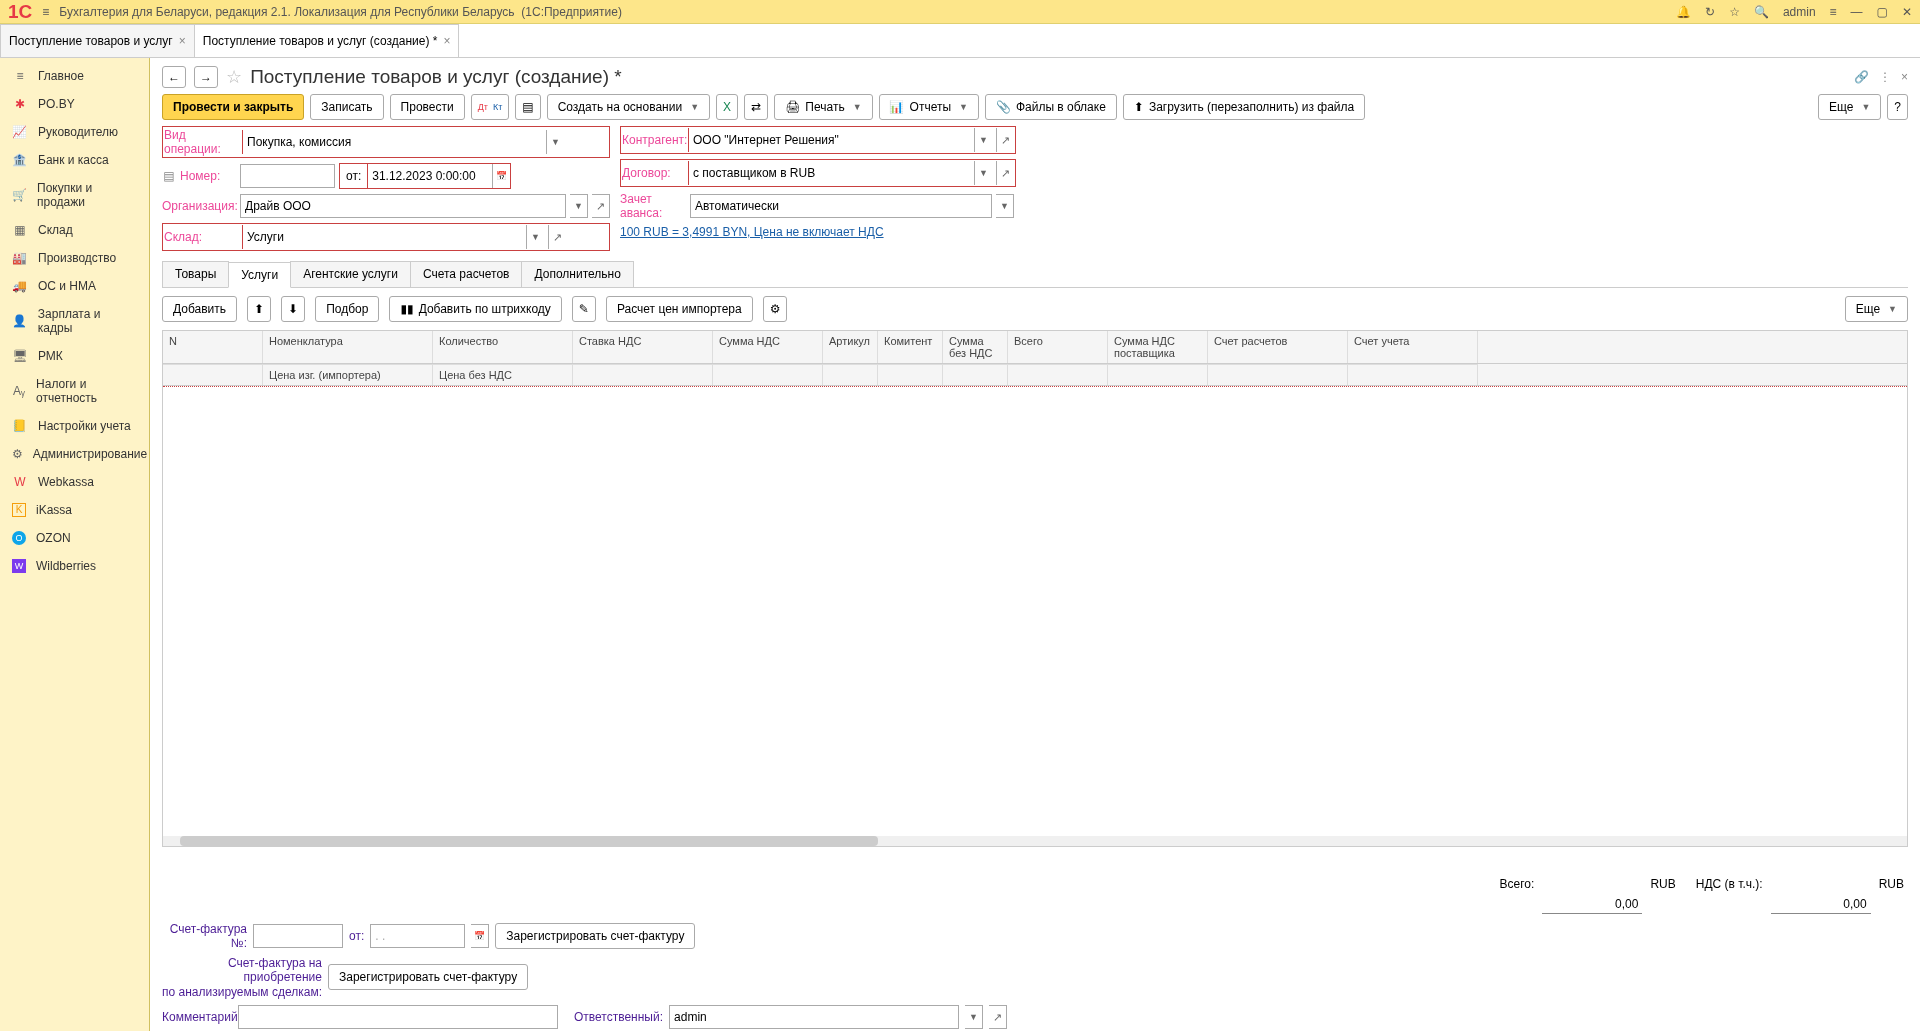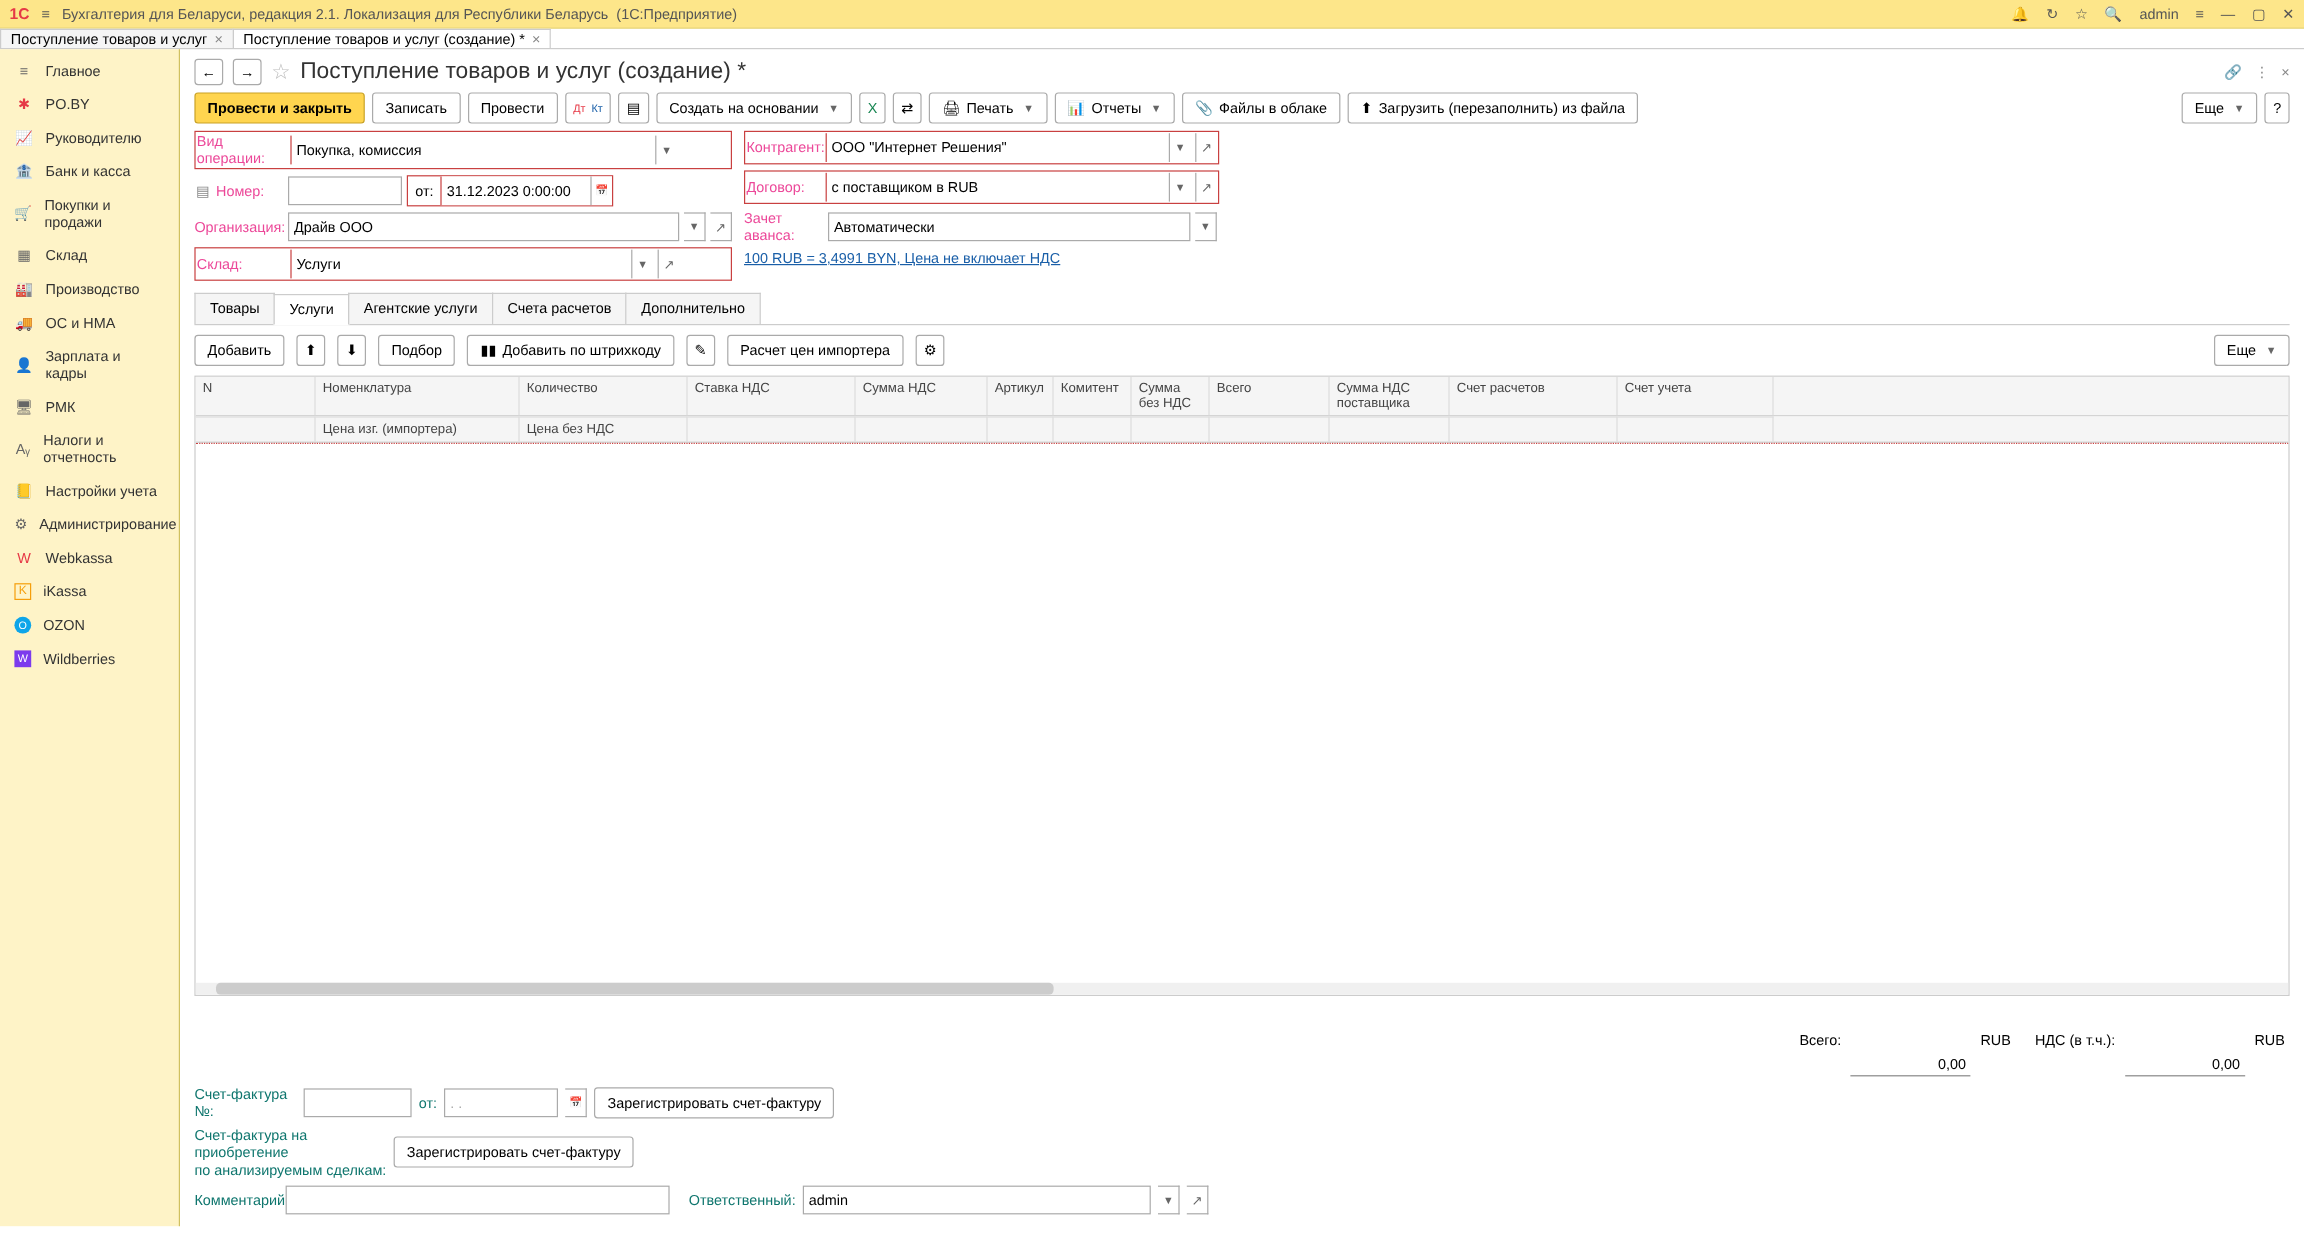--- a/index.html
+++ b/index.html
@@ -1,27 +1,27 @@
 <!DOCTYPE html>
 <html><head>
 <meta charset="utf-8">
 <style>
 * { margin: 0; padding: 0; box-sizing: border-box; font-family: Arial, sans-serif; font-size: 12px; }
 body { background: #fff; overflow: hidden; }
 
 
 .titlebar { height: 24px; background: #fde68a; display: flex; align-items: center; padding: 0 8px; gap: 10px; border-bottom: 1px solid #e0d070; }
-.logo { color: #e63946; font-weight: bold; font-size: 13px; }
+.logo { color: #e63946; font-weight: bold; font-size: 19px; }
 .burger { color: #555; cursor: pointer; }
 .title-text { color: #555; flex: 1; }
 .title-icons { display: flex; gap: 14px; align-items: center; color: #555; }
 .title-icons span { cursor: pointer; }
 
 
-.doctabs { height: 17px; background: #fff; border-bottom: 1px solid #ccc; display: flex; }
+.doctabs { height: 34px; background: #fff; border-bottom: 1px solid #ccc; display: flex; }
 .doctab { padding: 4px 8px; border: 1px solid #ccc; border-bottom: none; background: #f5f5f5; display: flex; align-items: center; gap: 6px; font-size: 12px; margin-right: -1px; }
 .doctab.active { background: #fff; }
 .doctab .x { color: #888; cursor: pointer; }
 
 
 .layout { display: flex; height: calc(100vh - 50px); }
 
 
 .sidebar { width: 150px; background: #fef3c7; border-right: 1px solid #d0c060; padding-top: 4px; }
 .nav-item { display: flex; align-items: center; gap: 10px; padding: 7px 12px; color: #333; cursor: pointer; }
@@ -76,21 +76,21 @@
 .redline { height: 1px; border-bottom: 1px dotted #c94040; }
 .hscroll { height: 10px; background: #f0f0f0; position: absolute; bottom: 0; left: 0; right: 0;}
 .hscroll .thumb { height: 100%; background: #ccc; width: 40%; margin-left: 1%; border-radius: 4px;}
 
 
 .totals { display: flex; justify-content: flex-end; gap: 8px; align-items: center; padding: 8px 4px; }
 .totals .val { width: 100px; text-align: right; border-bottom: 1px solid #888; padding: 2px 4px; margin-top: 40px;}
 
 
 .bottom-row { display: flex; align-items: center; gap: 6px; margin-bottom: 6px; }
-.bottom-label { color: #0f766e; }
+.bottom-label { color: #4c1d95; text-align: right; }
 </style>
 </head>
 <body>
 
 <div class="titlebar">
   <span class="logo">1C</span>
   <span class="burger">≡</span>
   <span class="title-text">
     <span>Бухгалтерия для Беларуси, редакция 2.1. Локализация для Республики Беларусь</span> &nbsp;<span>(1С:Предприятие)</span>
   </span>

